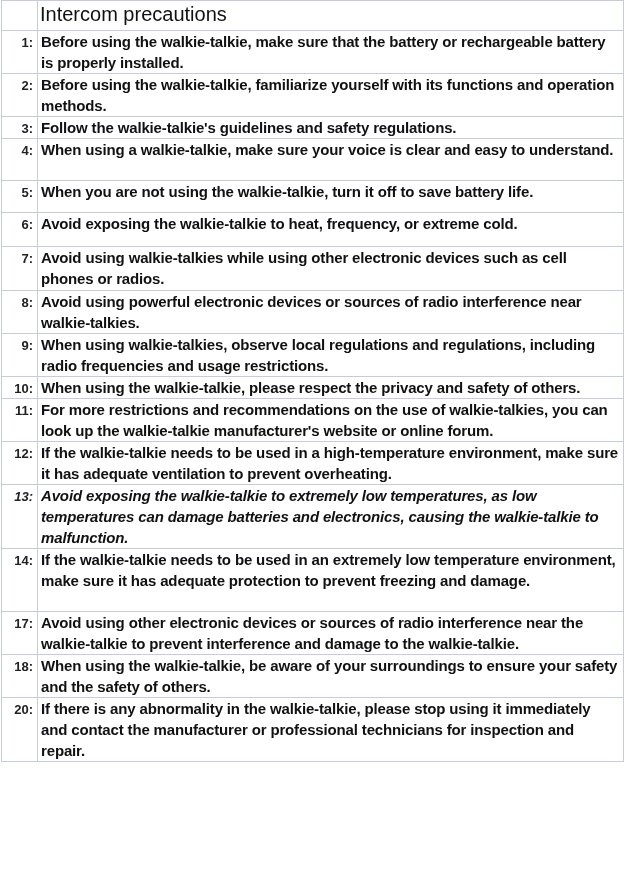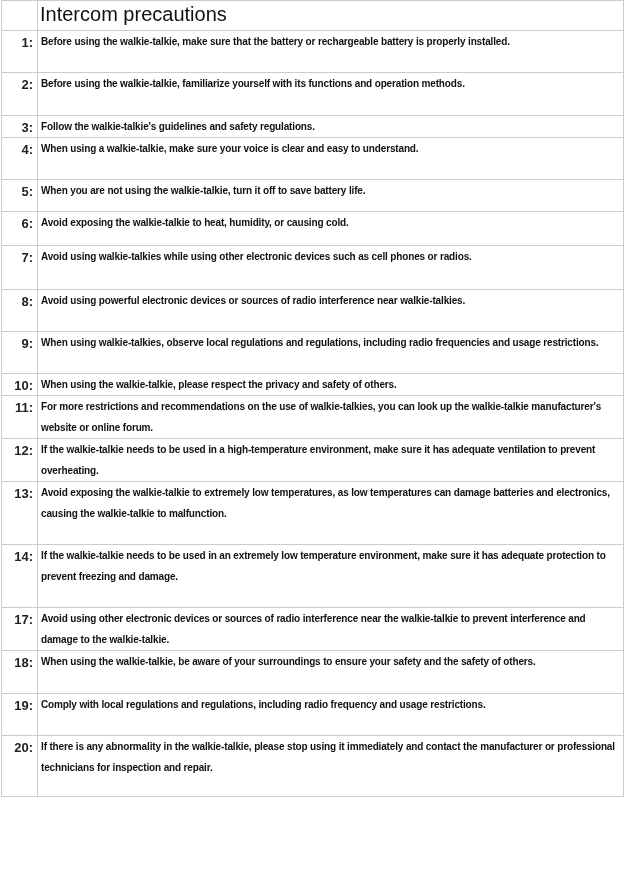--- a/index.html
+++ b/index.html
@@ -12,21 +12,21 @@
   table {
     border-collapse: collapse; width: 622px; table-layout: fixed;
     position: absolute; left: 1px; top: 0;
   }
   col.c-num { width: 36px; }
   col.c-text { width: 586px; }
   td {
     border: 1px solid #c8ccd6;
     vertical-align: top;
     padding: 0;
-    font-size: 10px;
+    font-size: 15px;
     line-height: 21px;
   }
   td.num {
     text-align: right;
     padding-right: 4px;
     font-size: 13px;
     font-weight: bold;
     color: #222;
     padding-top: 2px;
     line-height: 19px;
@@ -75,21 +75,21 @@
         <tr style="height: 42px;">
           <td class="num">4:</td>
           <td class="text">When using a walkie-talkie, make sure your voice is clear and easy to understand.</td>
         </tr>
         <tr style="height: 32px;">
           <td class="num">5:</td>
           <td class="text">When you are not using the walkie-talkie, turn it off to save battery life.</td>
         </tr>
         <tr style="height: 34px;">
           <td class="num">6:</td>
-          <td class="text">Avoid exposing the walkie-talkie to heat, humidity, or causing cold.</td>
+          <td class="text">Avoid exposing the walkie-talkie to heat, frequency, or extreme cold.</td>
         </tr>
         <tr style="height: 44px;">
           <td class="num">7:</td>
           <td class="text">Avoid using walkie-talkies while using other electronic devices such as cell phones or radios.</td>
         </tr>
         <tr style="height: 42px;">
           <td class="num">8:</td>
           <td class="text">Avoid using powerful electronic devices or sources of radio interference near walkie-talkies.</td>
         </tr>
         <tr style="height: 42px;">
@@ -101,39 +101,35 @@
           <td class="text">When using the walkie-talkie, please respect the privacy and safety of others.</td>
         </tr>
         <tr style="height: 42px;">
           <td class="num">11:</td>
           <td class="text">For more restrictions and recommendations on the use of walkie-talkies, you can look up the walkie-talkie manufacturer's website or online forum.</td>
         </tr>
         <tr style="height: 42px;">
           <td class="num">12:</td>
           <td class="text">If the walkie-talkie needs to be used in a high-temperature environment, make sure it has adequate ventilation to prevent overheating.</td>
         </tr>
-        <tr style="height: 63px;">
+        <tr style="height: 63px; font-style: italic;">
           <td class="num">13:</td>
           <td class="text">Avoid exposing the walkie-talkie to extremely low temperatures, as low temperatures can damage batteries and electronics, causing the walkie-talkie to malfunction.</td>
         </tr>
         <tr style="height: 63px; margin-top: 16px;">
           <td class="num">14:</td>
           <td class="text">If the walkie-talkie needs to be used in an extremely low temperature environment, make sure it has adequate protection to prevent freezing and damage.</td>
         </tr>
         <tr style="height: 42px;">
           <td class="num">17:</td>
           <td class="text">Avoid using other electronic devices or sources of radio interference near the walkie-talkie to prevent interference and damage to the walkie-talkie.</td>
         </tr>
         <tr style="height: 43px;">
           <td class="num">18:</td>
           <td class="text">When using the walkie-talkie, be aware of your surroundings to ensure your safety and the safety of others.</td>
         </tr>
-        <tr style="height: 42px;">
-          <td class="num">19:</td>
-          <td class="text">Comply with local regulations and regulations, including radio frequency and usage restrictions.</td>
-        </tr>
         <tr style="height: 61px;">
           <td class="num">20:</td>
           <td class="text">If there is any abnormality in the walkie-talkie, please stop using it immediately and contact the manufacturer or professional technicians for inspection and repair.</td>
         </tr>
       </tbody>
   </table>
 </div>
 
 </body></html>

